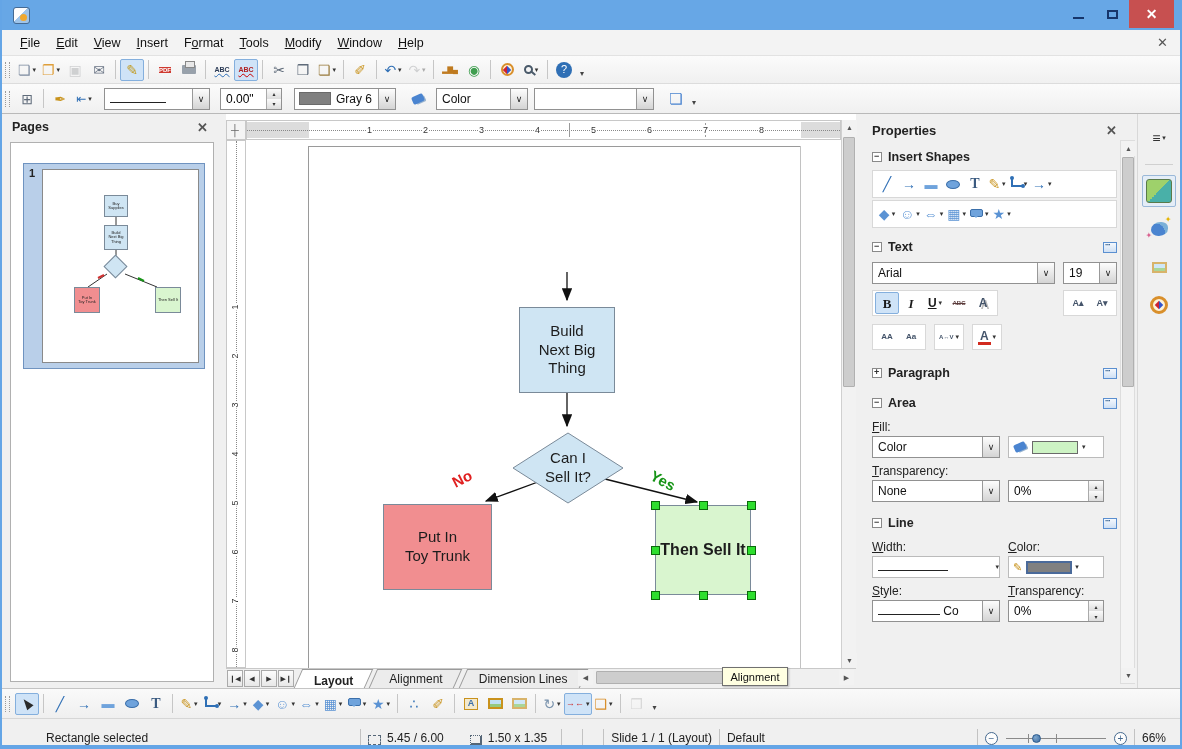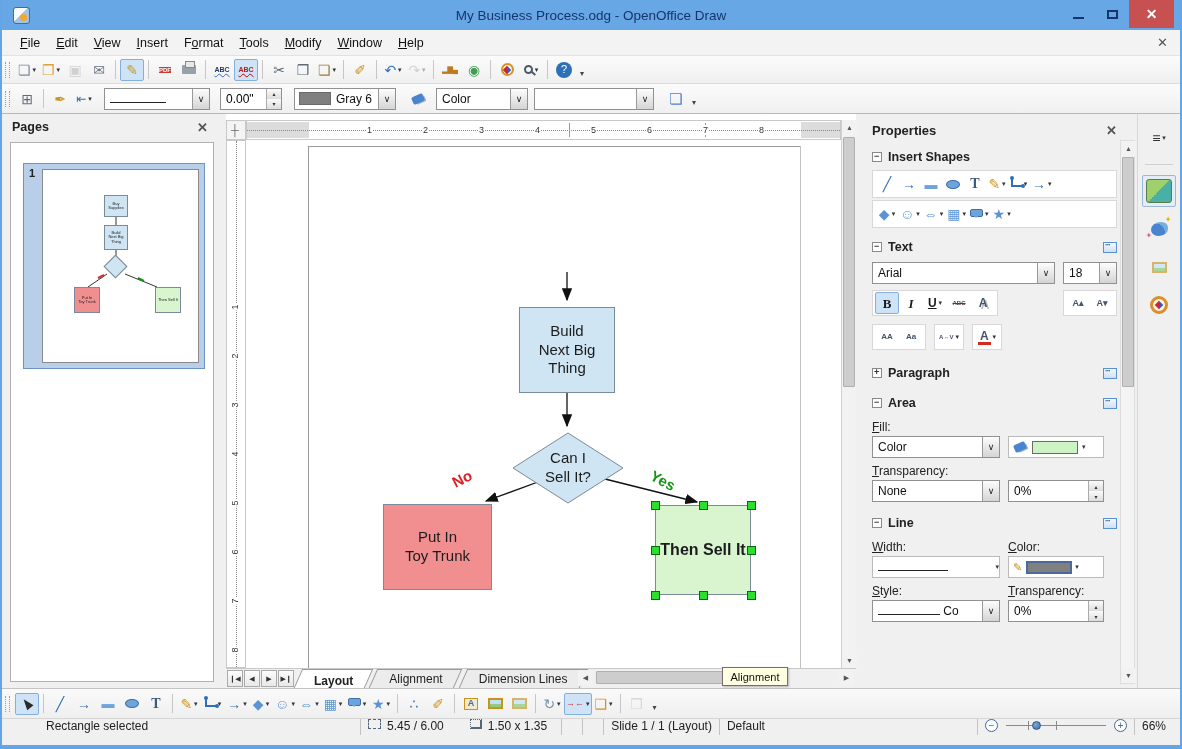--- a/index.html
+++ b/index.html
@@ -125,21 +125,21 @@
   .tab { position:relative; height:19px; padding:0 16px; display:flex; align-items:center; font-size:12px; color:#222; margin-left:4px; }
   .tab::before { content:''; position:absolute; inset:0; background:#ececec; border:1px solid #9a9a9a; border-bottom:none; transform:skewX(-24deg); z-index:0; }
   .tab.active::before { background:#fff; }
   .tab.active { font-weight:bold;align-items:flex-end; }
   .tab span { position:relative; z-index:1; }
   #hscroll { position:absolute; right:2px; top:556px; width:276px; height:16px; background:#f0f0f0; }
   #tooltip { position:absolute; left:722px; top:667px; width:66px; height:19px; background:#ffffe1; border:1px solid #707070; font-size:11px; color:#111; display:flex; align-items:center; justify-content:center; z-index:40; box-shadow:1px 1px 2px rgba(0,0,0,.25); }
 
   
   #tbdraw { position:absolute; left:2px; top:688px; width:1178px; height:30px; background:linear-gradient(#fafafa,#efefef); border-top:1px solid #c4c4c4; display:flex; align-items:center; }
-  #statusbar { position:absolute; left:2px; top:718px; width:1178px; height:27px; background:#f0f0f0; border-top:1px solid #d6d6d6; display:flex; align-items:flex-start; font-size:12px; color:#222; }
+  #statusbar { position:absolute; left:2px; top:718px; width:1178px; height:27px; background:#f0f0f0; border-top:1px solid #d6d6d6; display:flex; align-items:flex-end; font-size:12px; color:#222; }
   .stsep { width:1px; height:16px; background:#c2c2c2; margin:0 7px; }
   .st-ico1 { width:13px; height:10px; border:1px dashed #567; margin-right:6px; }
   .st-ico2 { width:12px; height:10px; border:1px dotted #567; border-right:2px solid #567; border-bottom:2px solid #567; margin-right:6px; }
   .zbtn { width:13px; height:13px; border-radius:50%; border:1px solid #44688e; color:#44688e; font-size:10px; line-height:11px; text-align:center; background:#fdfdfd; }
   .ztrack { position:relative; width:100px; height:13px; margin:0 8px; }
   .ztrack .line { position:absolute; left:0; right:0; top:6px; height:1px; background:#8a8a8a; }
   .ztrack .tick { position:absolute; top:2px; width:1px; height:9px; background:#8a8a8a; left:50px; }
   .ztrack .tick2 { left:22px; }
   .zthumb { position:absolute; left:26px; top:2px; width:9px; height:9px; border-radius:50%; background:radial-gradient(circle at 35% 35%,#7fa8d0,#3a6a9e); border:1px solid #2a5a8e; }
 
@@ -171,21 +171,20 @@
 </head>
 <body>
 <div id="win">
 
   <div class="edge" style="left:0;top:0;width:2px;height:749px;"></div>
   <div class="edge" style="right:0;top:0;width:2px;height:749px;"></div>
   <div class="edge" style="left:0;bottom:0;width:1182px;height:4px;"></div>
 
   <div id="titlebar">
     <div class="appicon"></div>
-    <div id="title">My Business Process.odg - OpenOffice Draw</div>
     <div class="winbtns">
       <div class="wbtn">
           <span class="mingl"></span>
         </div>
       <div class="wbtn">
           <span class="maxgl"></span>
         </div>
       <div class="wbtn close">
           <span class="xgl">✕</span>
         </div>
@@ -531,21 +530,21 @@
       <span class="collapser exp"></span>
       <span>Text</span>
       <span class="dlg"></span>
     </div>
     <div class="row" style="margin-top:4px">
       <div class="combo" style="flex:1">
         <span class="cval">Arial</span>
         <span class="carrow">∨</span>
       </div>
       <div class="combo" style="width:54px">
-        <span class="cval">18</span>
+        <span class="cval">19</span>
         <span class="carrow">∨</span>
       </div>
     </div>
     <div class="row" style="margin-top:6px">
       <div class="fgroup">
           <div class="tbtn active">
             <span class="glyph txtg g-b" style="color: rgb(26, 26, 26); font-size: 13px;">B</span>
           </div>
           <div class="tbtn">
             <span class="glyph txtg g-i" style="color: rgb(26, 26, 26); font-size: 13px;">I</span>

